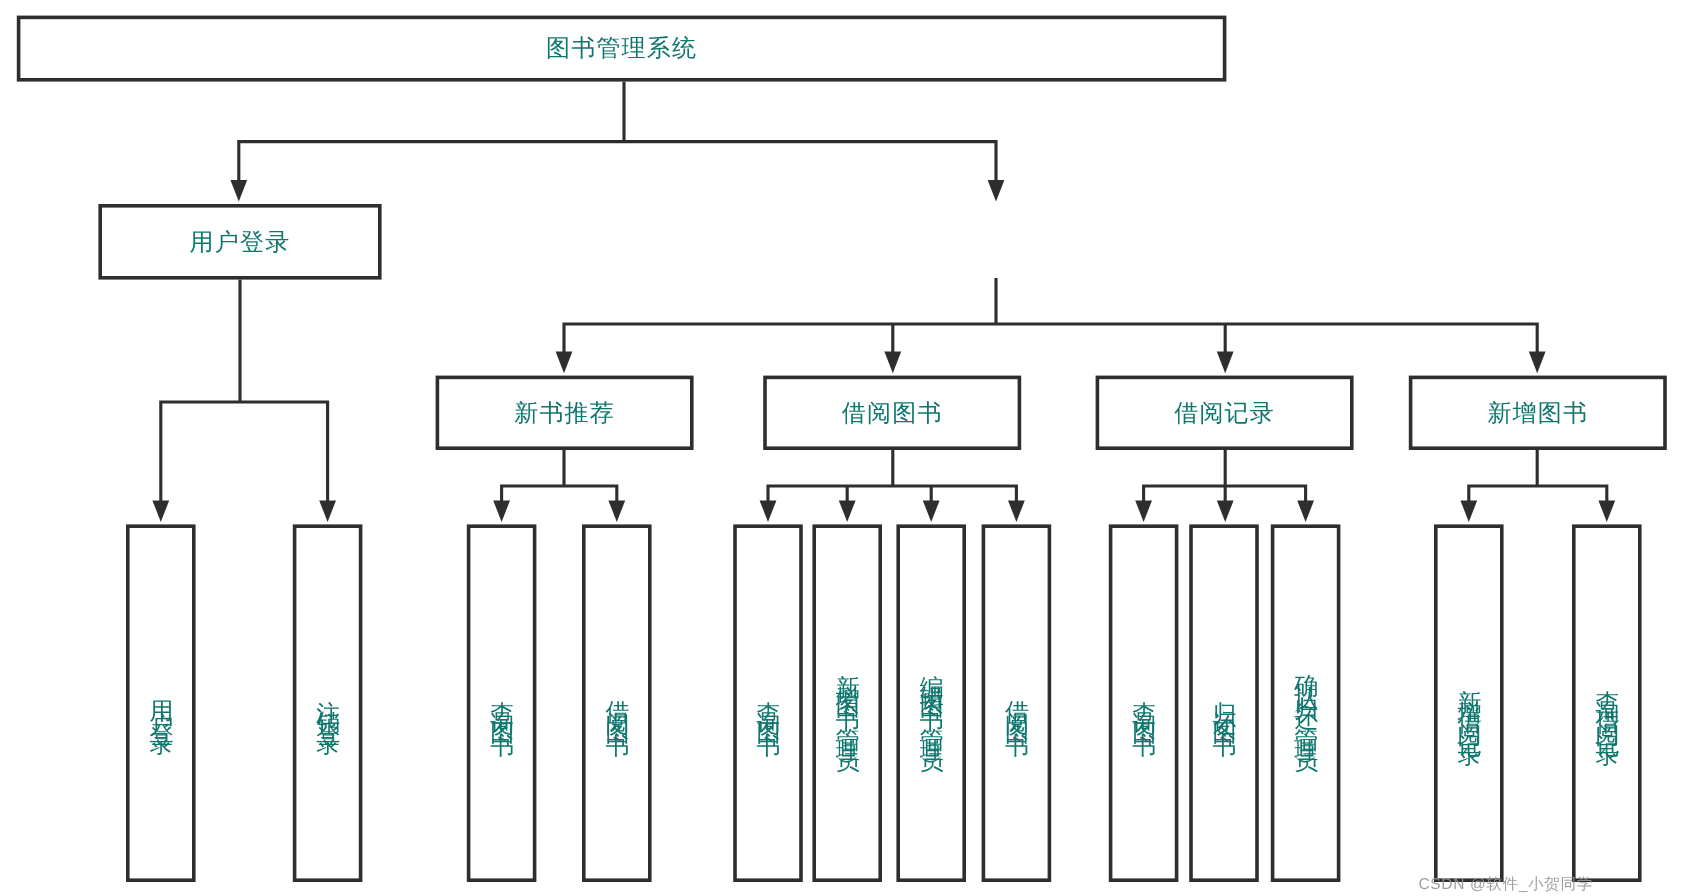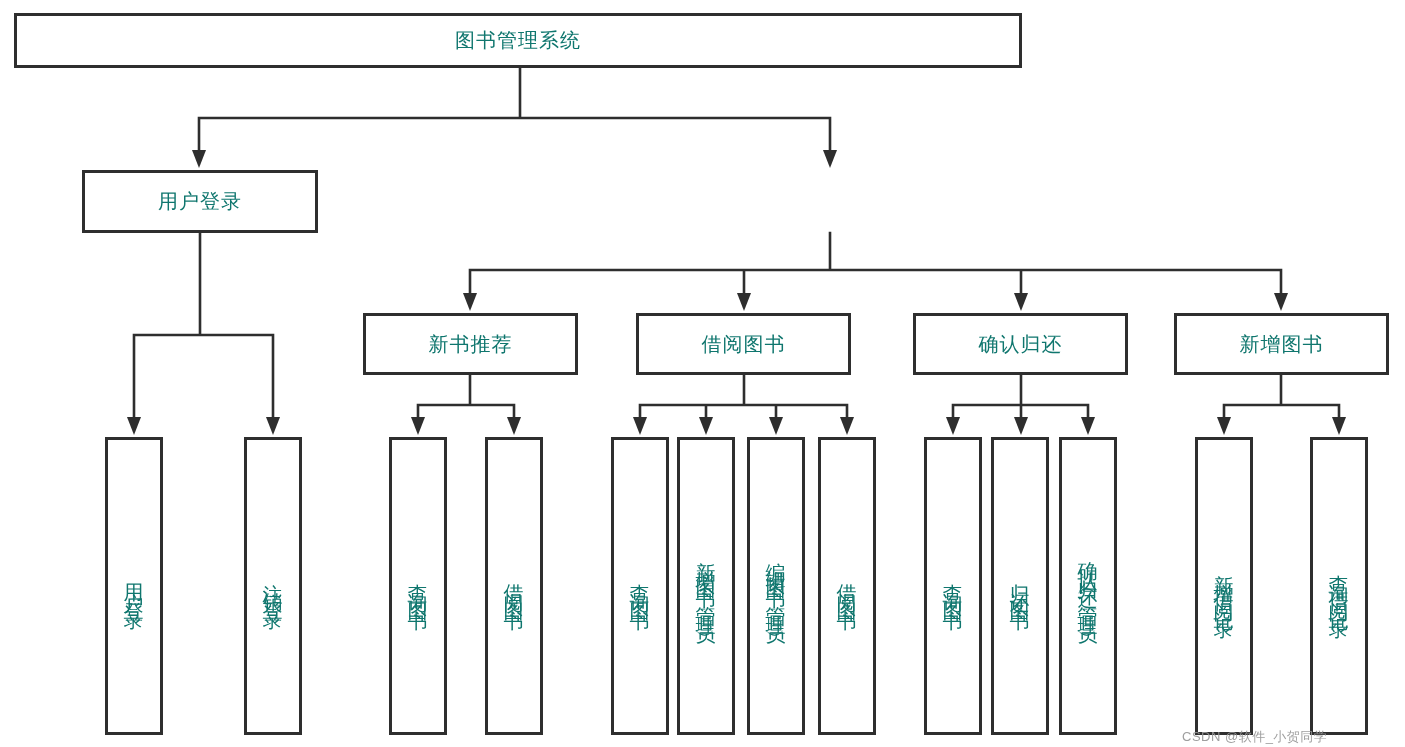--- a/index.html
+++ b/index.html
@@ -108,21 +108,21 @@
     <span>用户登录</span>
   </div>
 
   <div class="node l3" style="left:363px">
     <span>新书推荐</span>
   </div>
   <div class="node l3" style="left:636px">
     <span>借阅图书</span>
   </div>
   <div class="node l3" style="left:913px">
-    <span>确认归还</span>
+    <span>借阅记录</span>
   </div>
   <div class="node l3" style="left:1174px">
     <span>新增图书</span>
   </div>
 
   <div class="node leaf" style="left:105px">
     <span class="vtext">用户登录</span>
   </div>
   <div class="node leaf" style="left:244px">
     <span class="vtext">注销登录</span>

